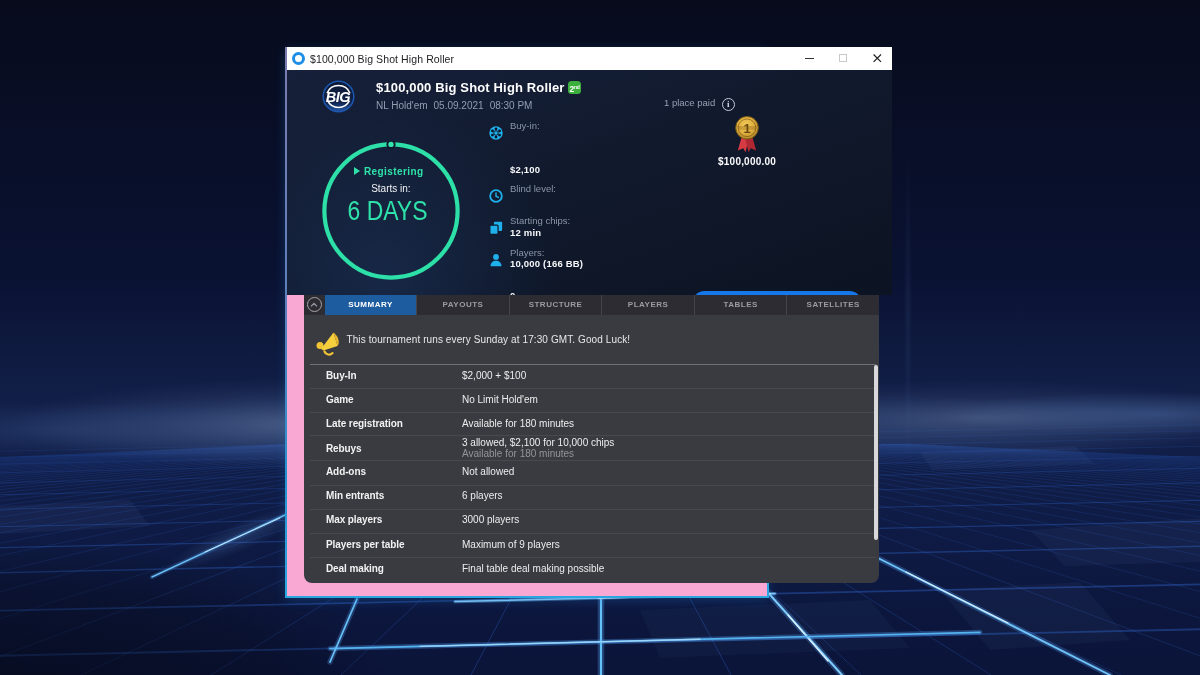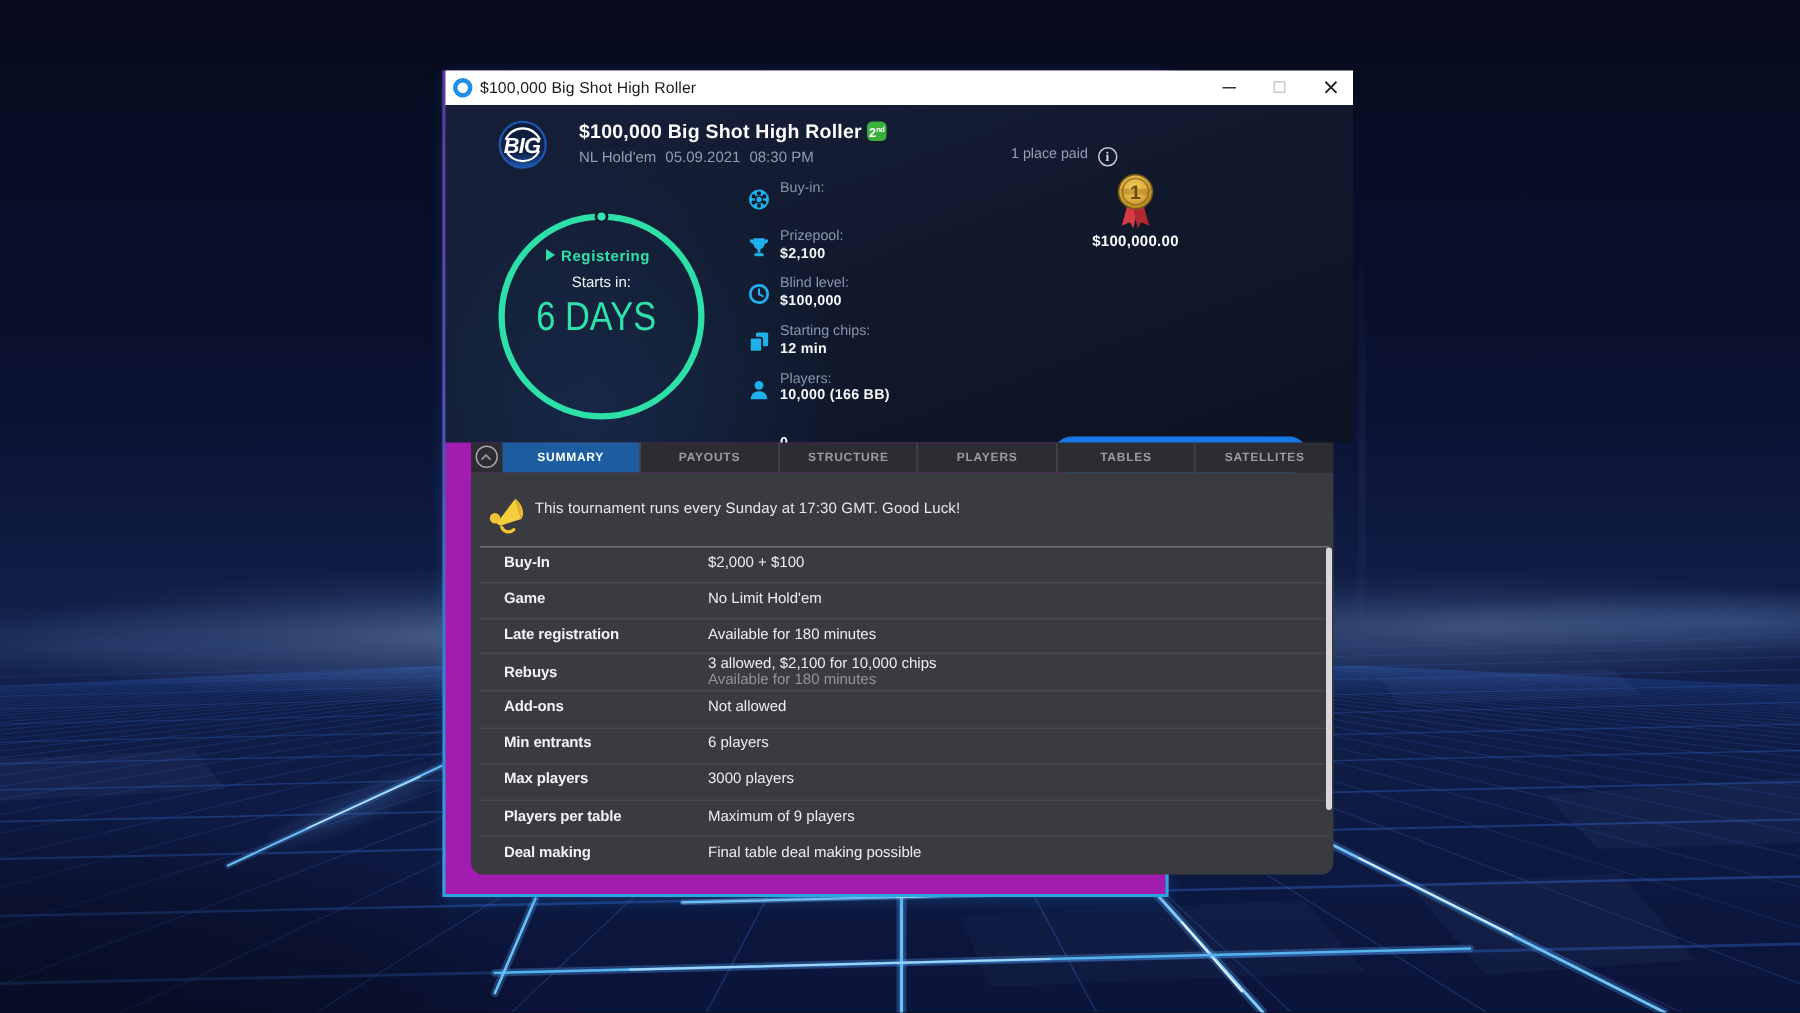--- a/index.html
+++ b/index.html
@@ -1,20 +1,20 @@
 <!DOCTYPE html>
 <html><head>
 <meta charset="utf-8">
 <style>
   * { margin:0; padding:0; box-sizing:border-box; }
   html,body { width:1200px; height:675px; overflow:hidden; background:#0a0f28; font-family:"Liberation Sans", sans-serif; }
   #stage { position:relative; width:1200px; height:675px; overflow:hidden; }
   #bg { position:absolute; left:0; top:0; }
-  #win { position:absolute; left:295px; top:47px; width:484px; height:551px;
-         border:2px solid transparent; border-top:none; background:#a21caf;
+  #win { position:absolute; left:285px; top:47px; width:484px; height:551px;
+         border:2px solid transparent; border-top:none; background:#f9a8d4;
          border-image:linear-gradient(180deg, rgba(25,85,145,0.55) 0%, rgba(35,115,180,0.75) 50%, #2492cf 78%, #2aa7e0 100%) 1;
          box-shadow:0 3px 10px rgba(30,120,200,0.28); }
   
   #tbar { position:absolute; left:0; top:0; width:605px; height:22.5px; background:#ffffff; }
   #tbar .ico { position:absolute; left:5px; top:4.8px; width:13px; height:13px; border-radius:50%;
                background:#ffffff; border:3.6px solid #1e8ee6; }
   #tbar .t { position:absolute; left:23px; top:5.5px; font-size:10.5px; color:#1c1c20; letter-spacing:0.1px; }
   #tbar .mn { position:absolute; left:517.5px; top:10.5px; width:9px; height:1.6px; background:#333; }
   #tbar .mx { position:absolute; left:551.5px; top:6.5px; width:8.5px; height:8.5px; border:1px solid #c9c9c9; }
   #tbar .cx { position:absolute; left:584px; top:3px; width:13px; height:16px; }
@@ -284,33 +284,20 @@
               <circle cx="9.8" cy="8.4" r="1.3"></circle>
               <circle cx="6.5" cy="10.3" r="1.3"></circle>
               <circle cx="3.2" cy="8.4" r="1.3"></circle>
               <circle cx="3.2" cy="4.6" r="1.3"></circle>
             </g>
         <circle cx="6.5" cy="6.5" r="2.1" fill="none" stroke="#0e1526" stroke-width="0.9"></circle>
       </svg>
       <div class="lb">Buy-in:</div>
           <div class="vl">$2,100</div>
     </div>
-    <div class="stat" style="top:82.3px">
-      <svg class="ic" viewBox="0 0 13 13">
-            <g fill="#1fb1ec">
-        <path d="M3.1 0.8 h6.8 v3.4 a3.4 3.4 0 0 1 -6.8 0 z"></path>
-        <path d="M3.1 1.6 H0.8 a2.5 2.5 0 0 0 2.6 2.7 z"></path>
-        <path d="M9.9 1.6 h2.3 a2.5 2.5 0 0 1 -2.6 2.7 z"></path>
-        <rect x="5.6" y="7.4" width="1.8" height="2.4"></rect>
-        <rect x="3.6" y="10" width="5.8" height="1.9" rx="0.7"></rect>
-      </g>
-          </svg>
-      <div class="lb">Prizepool:</div>
-          <div class="vl">$100,000</div>
-    </div>
     <div class="stat" style="top:113.9px">
       <svg class="ic" viewBox="0 0 13 13">
         <circle cx="6.5" cy="6.5" r="5.4" fill="none" stroke="#1fb1ec" stroke-width="1.7"></circle>
         <path d="M6.5 3.6 V6.7 L8.8 7.8" fill="none" stroke="#1fb1ec" stroke-width="1.3" stroke-linecap="round"></path>
       </svg>
       <div class="lb">Blind level:</div>
           <div class="vl">12 min</div>
     </div>
     <div class="stat" style="top:145.5px">
       <svg class="ic" viewBox="0 0 13 13">

